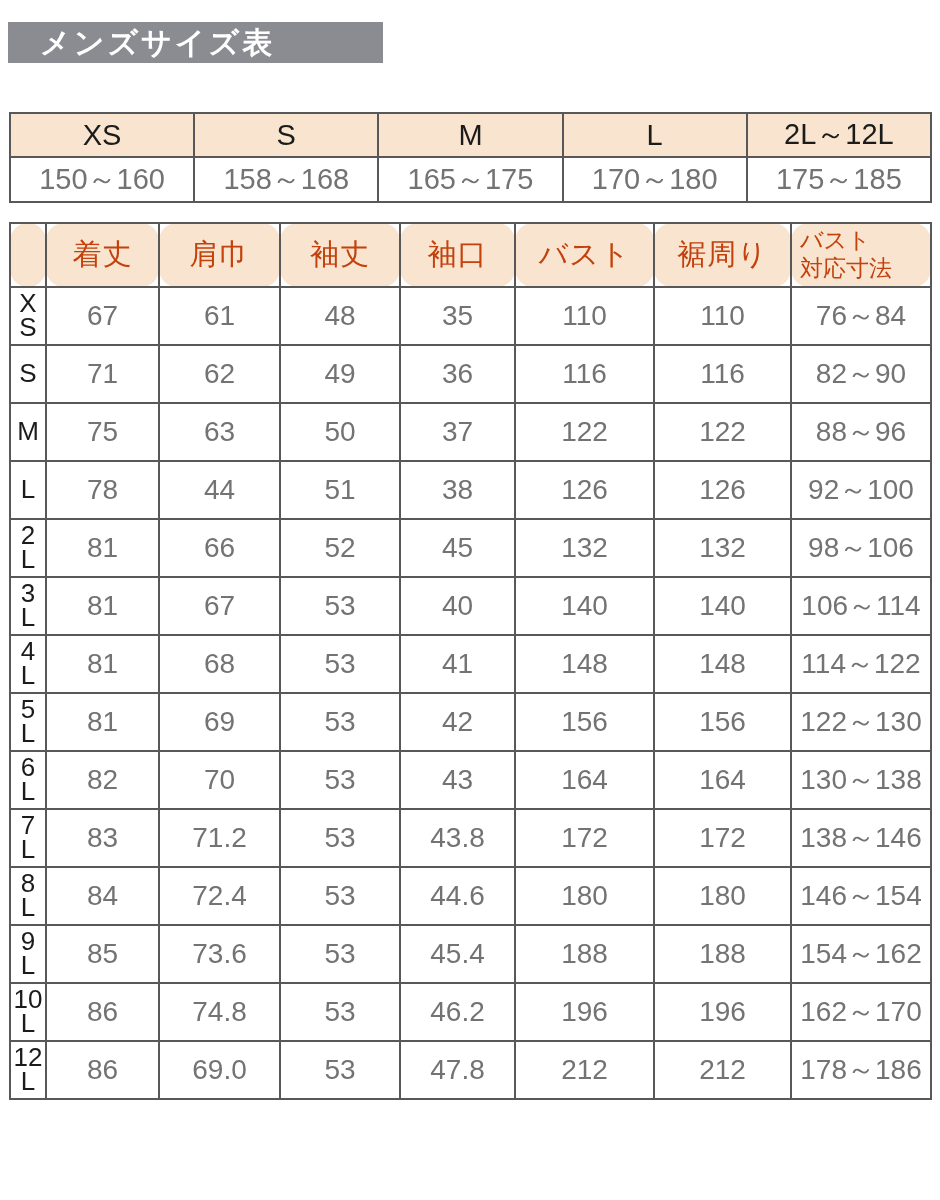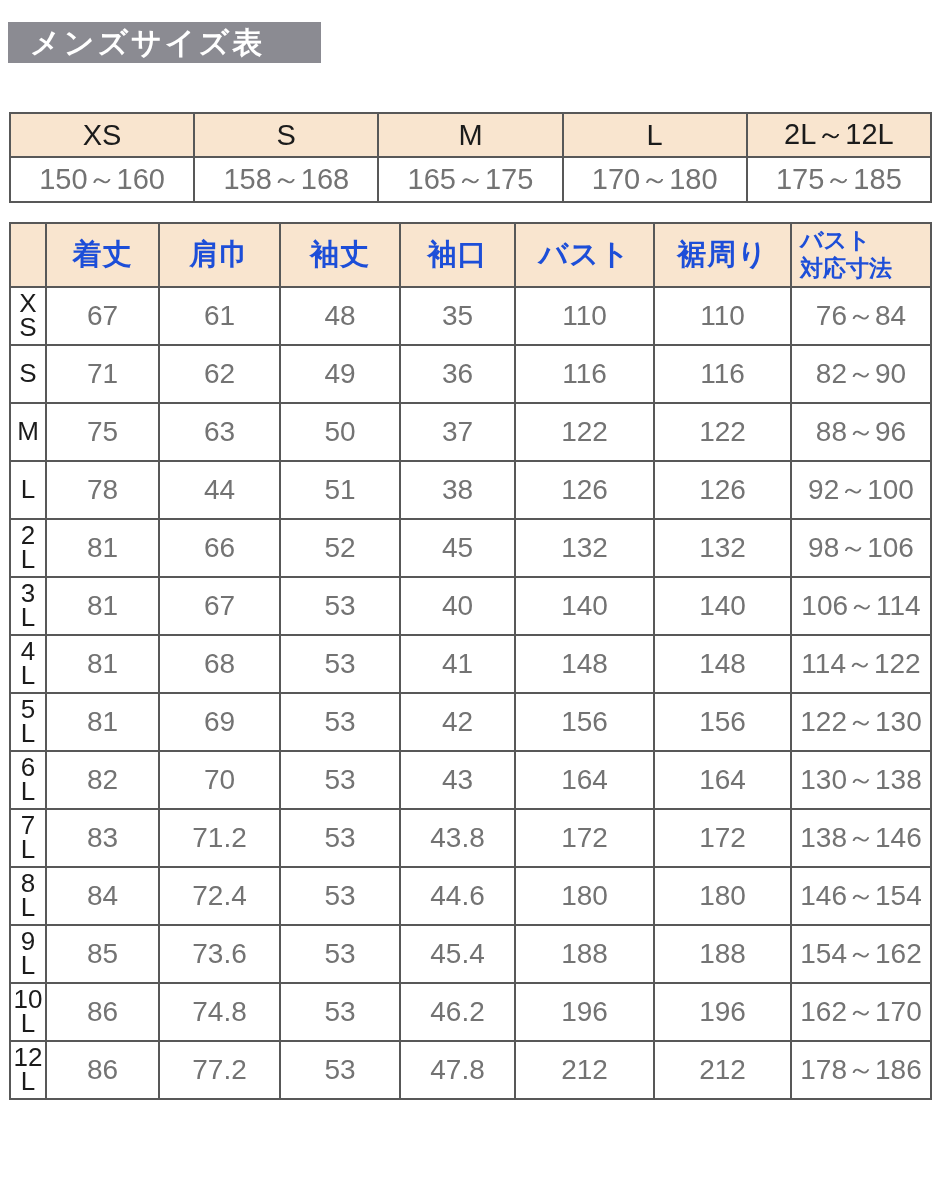--- a/index.html
+++ b/index.html
@@ -1,43 +1,44 @@
 <!DOCTYPE html>
 <html><head>
 <meta charset="utf-8">
 <style>
   html,body{margin:0;padding:0;background:#ffffff;}
   body{width:940px;height:1200px;font-family:"Liberation Sans","DejaVu Sans",sans-serif;}
   .page{position:relative;width:940px;height:1200px;background:#ffffff;overflow:hidden;}
 
   .title-bar{
-    position:absolute;left:8px;top:22px;width:313px;height:41px;
+    position:absolute;left:8px;top:22px;width:375px;height:41px;
     background:#8b8b92;color:#ffffff;font-weight:bold;font-size:30px;
-    line-height:41px;padding-left:22px;box-sizing:border-box;letter-spacing:3px;
+    line-height:41px;padding-left:32px;box-sizing:border-box;letter-spacing:3px;
   }
   .subtitle{
     position:absolute;left:10px;top:72px;font-size:27px;font-weight:bold;color:#1b1b1b;
     letter-spacing:1px;
   }
 
   table{border-collapse:collapse;table-layout:fixed;background:#ffffff;}
   th,td{border:2px solid #585858;text-align:center;vertical-align:middle;overflow:hidden;}
 
   .height-table{position:absolute;left:9px;top:112px;width:923px;}
   .height-table th{
     background:#f9e5cf;color:#1b1b1b;font-weight:normal;font-size:29px;height:31px;
   }
   .height-table td{
     background:#ffffff;color:#737373;font-size:29px;height:41px;font-weight:normal;margin-left:30px;
   }
 
   .size-table{position:absolute;left:9px;top:222px;width:921px;}
   .size-table th{
-    background:#f9e5cf;color:#1d4ed8;font-weight:bold;font-size:29px;height:60px;
+    background:#f9e5cf;color:#c2410c;font-weight:normal;font-size:29px;height:60px;
     letter-spacing:1px;
+    border-radius:18px;
   }
   .size-table th.last-col-header{
     font-size:23px;text-align:left;padding-left:8px;line-height:1.2;
     white-space:pre-line;letter-spacing:0;
   }
   .size-table td{
     background:#ffffff;color:#737373;font-size:28px;height:54px;font-weight:normal;
   }
   .size-table td.row-label{
     color:#1b1b1b;font-size:26px;line-height:0.92;white-space:pre-line;
@@ -236,21 +237,21 @@
           <td>53</td>
           <td>46.2</td>
           <td>196</td>
           <td>196</td>
           <td class="range-cell">162～170</td>
         </tr>
         <tr>
           <td class="row-label">12
 L</td>
           <td>86</td>
-          <td>77.2</td>
+          <td>69.0</td>
           <td>53</td>
           <td>47.8</td>
           <td>212</td>
           <td>212</td>
           <td class="range-cell">178～186</td>
         </tr>
       </tbody>
   </table>
 
 </div>

